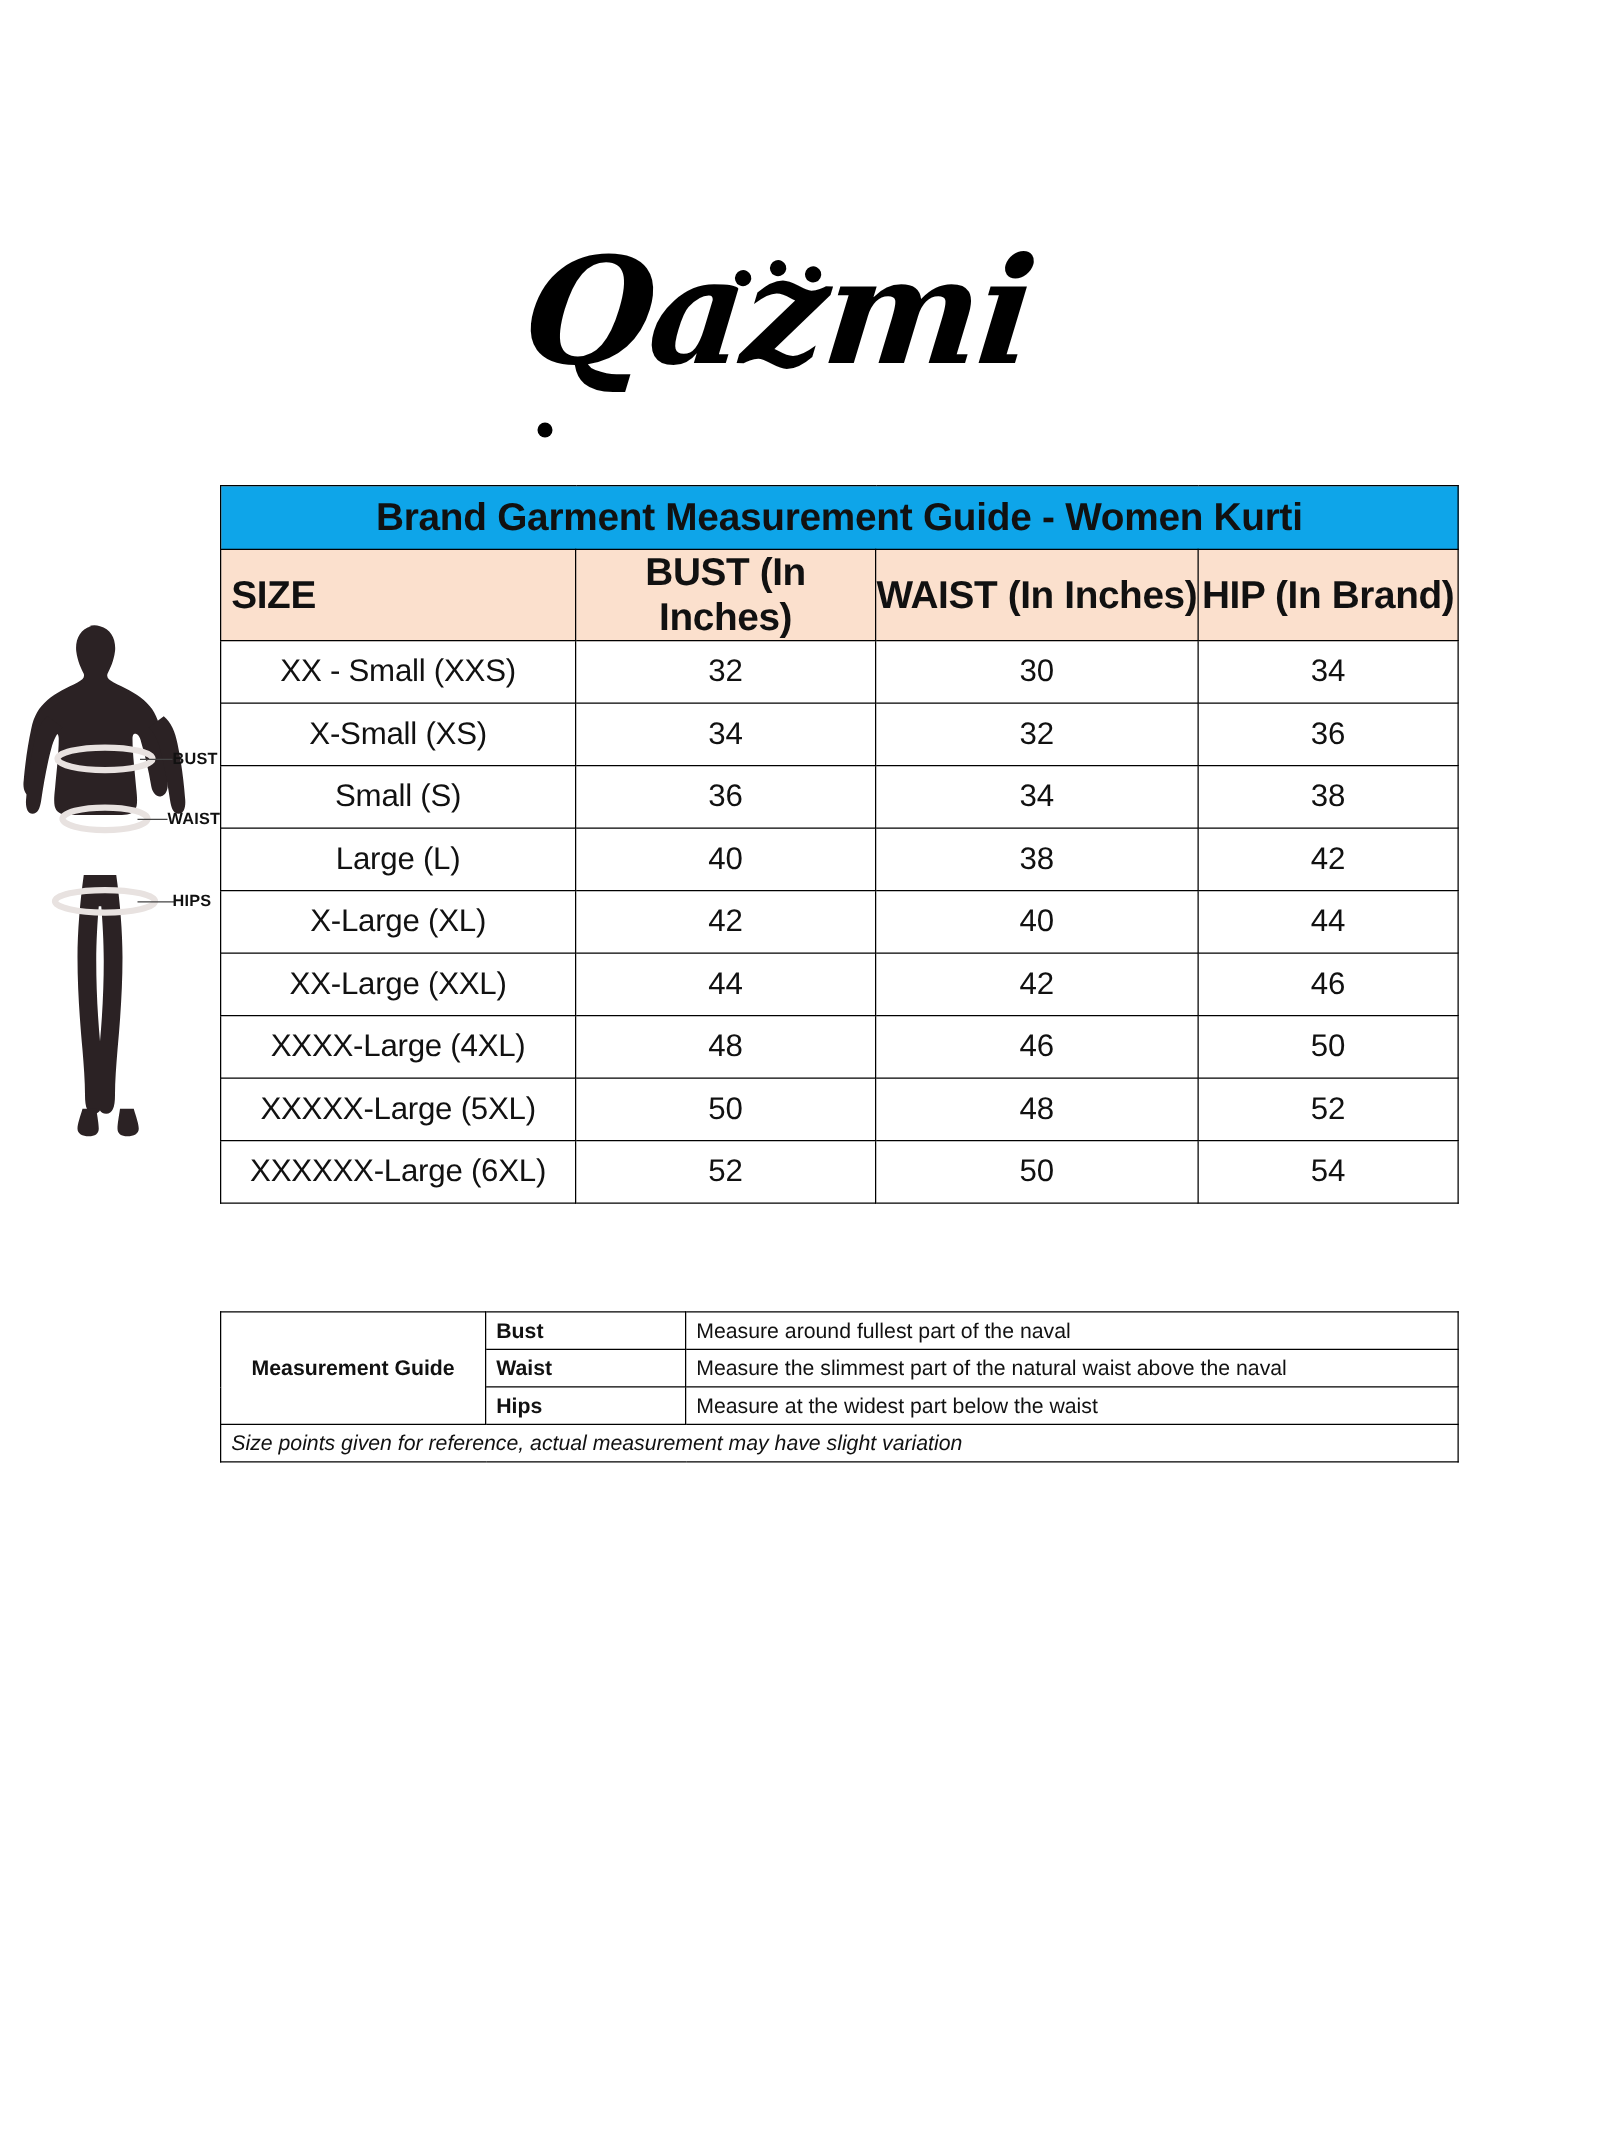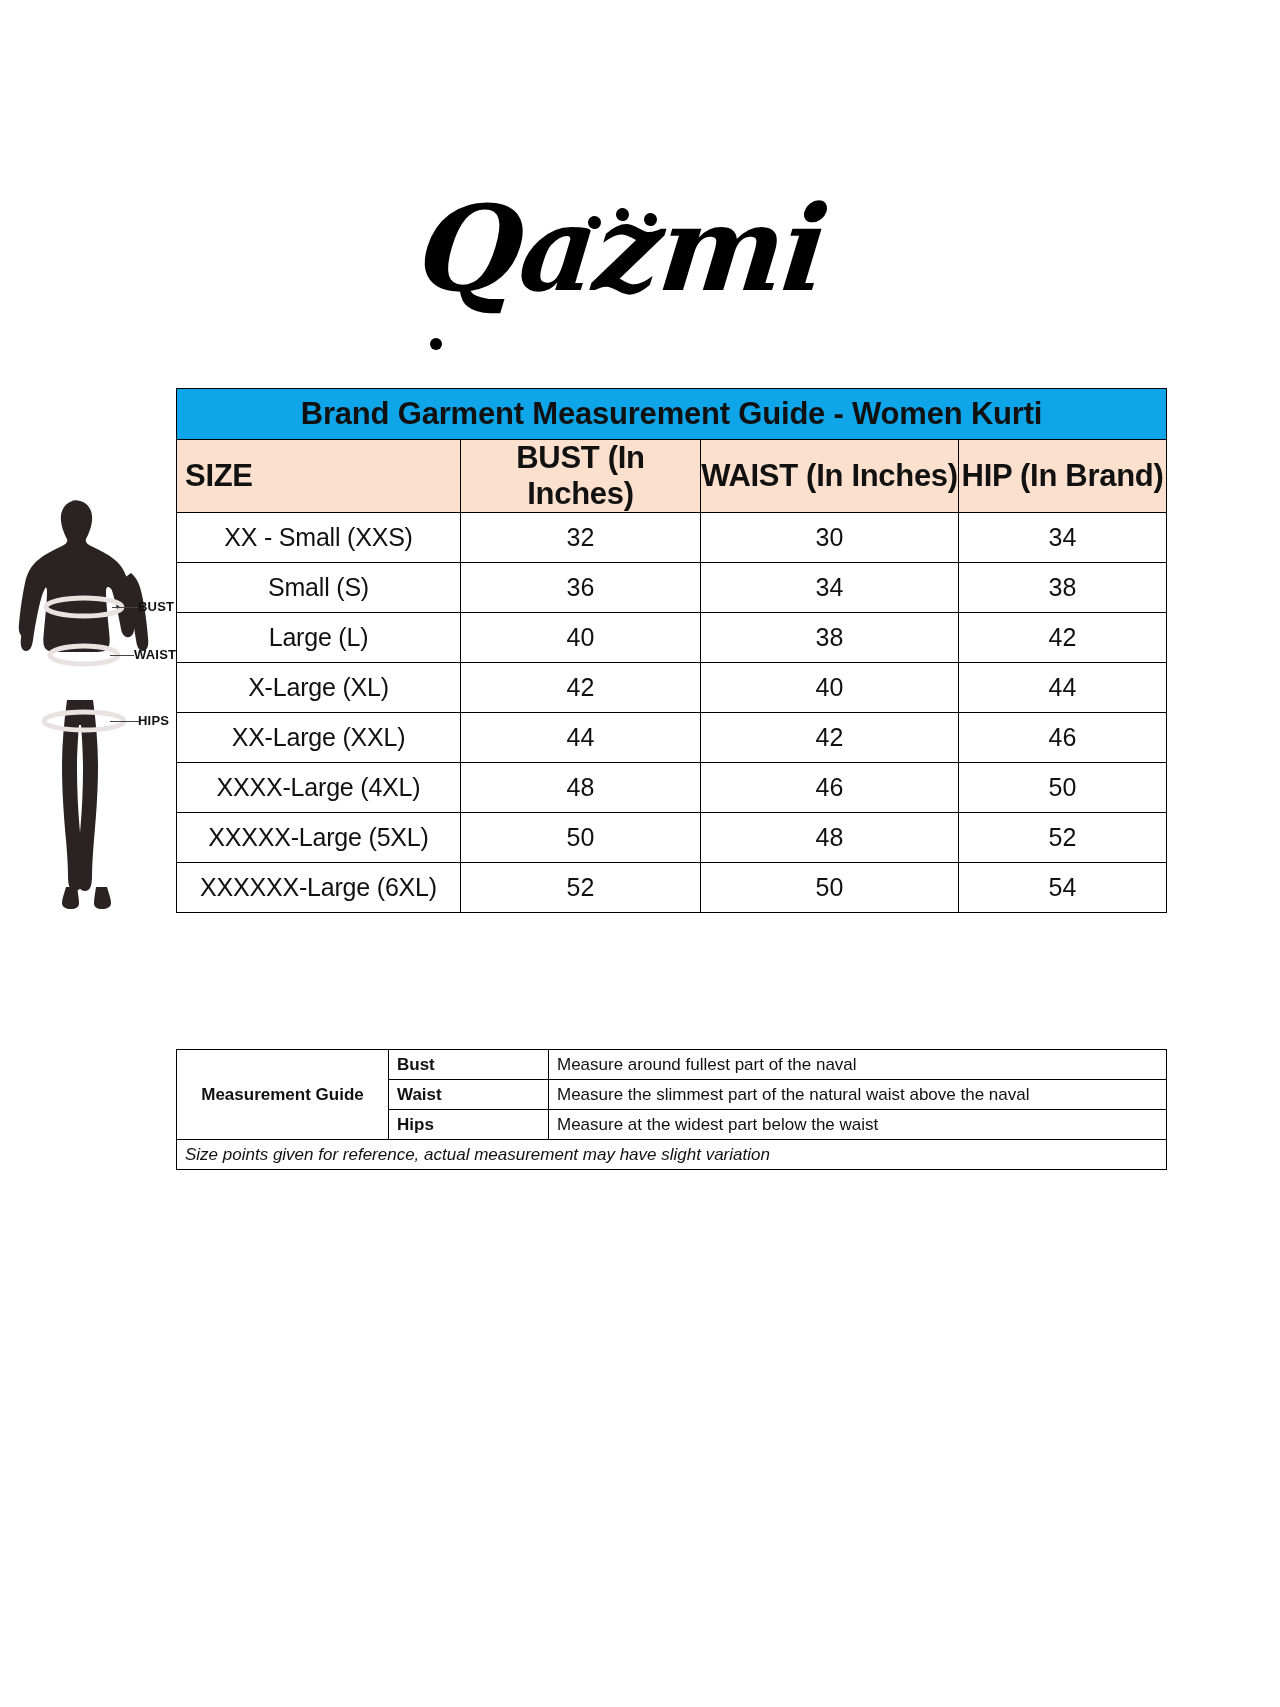--- a/index.html
+++ b/index.html
@@ -228,20 +228,26 @@
       <td class="head-cell">WAIST (In Inches)</td>
       <td class="head-cell">HIP (In Brand)</td>
     </tr>
     <tr>
       <td class="size-cell">XX - Small (XXS)</td>
       <td class="num-cell">32</td>
       <td class="num-cell">30</td>
       <td class="num-cell">34</td>
     </tr>
     <tr>
+      <td class="size-cell">X-Small (XS)</td>
+      <td class="num-cell">34</td>
+      <td class="num-cell">32</td>
+      <td class="num-cell">36</td>
+    </tr>
+    <tr>
       <td class="size-cell">Small (S)</td>
       <td class="num-cell">36</td>
       <td class="num-cell">34</td>
       <td class="num-cell">38</td>
     </tr>
     <tr>
       <td class="size-cell">Large (L)</td>
       <td class="num-cell">40</td>
       <td class="num-cell">38</td>
       <td class="num-cell">42</td>

